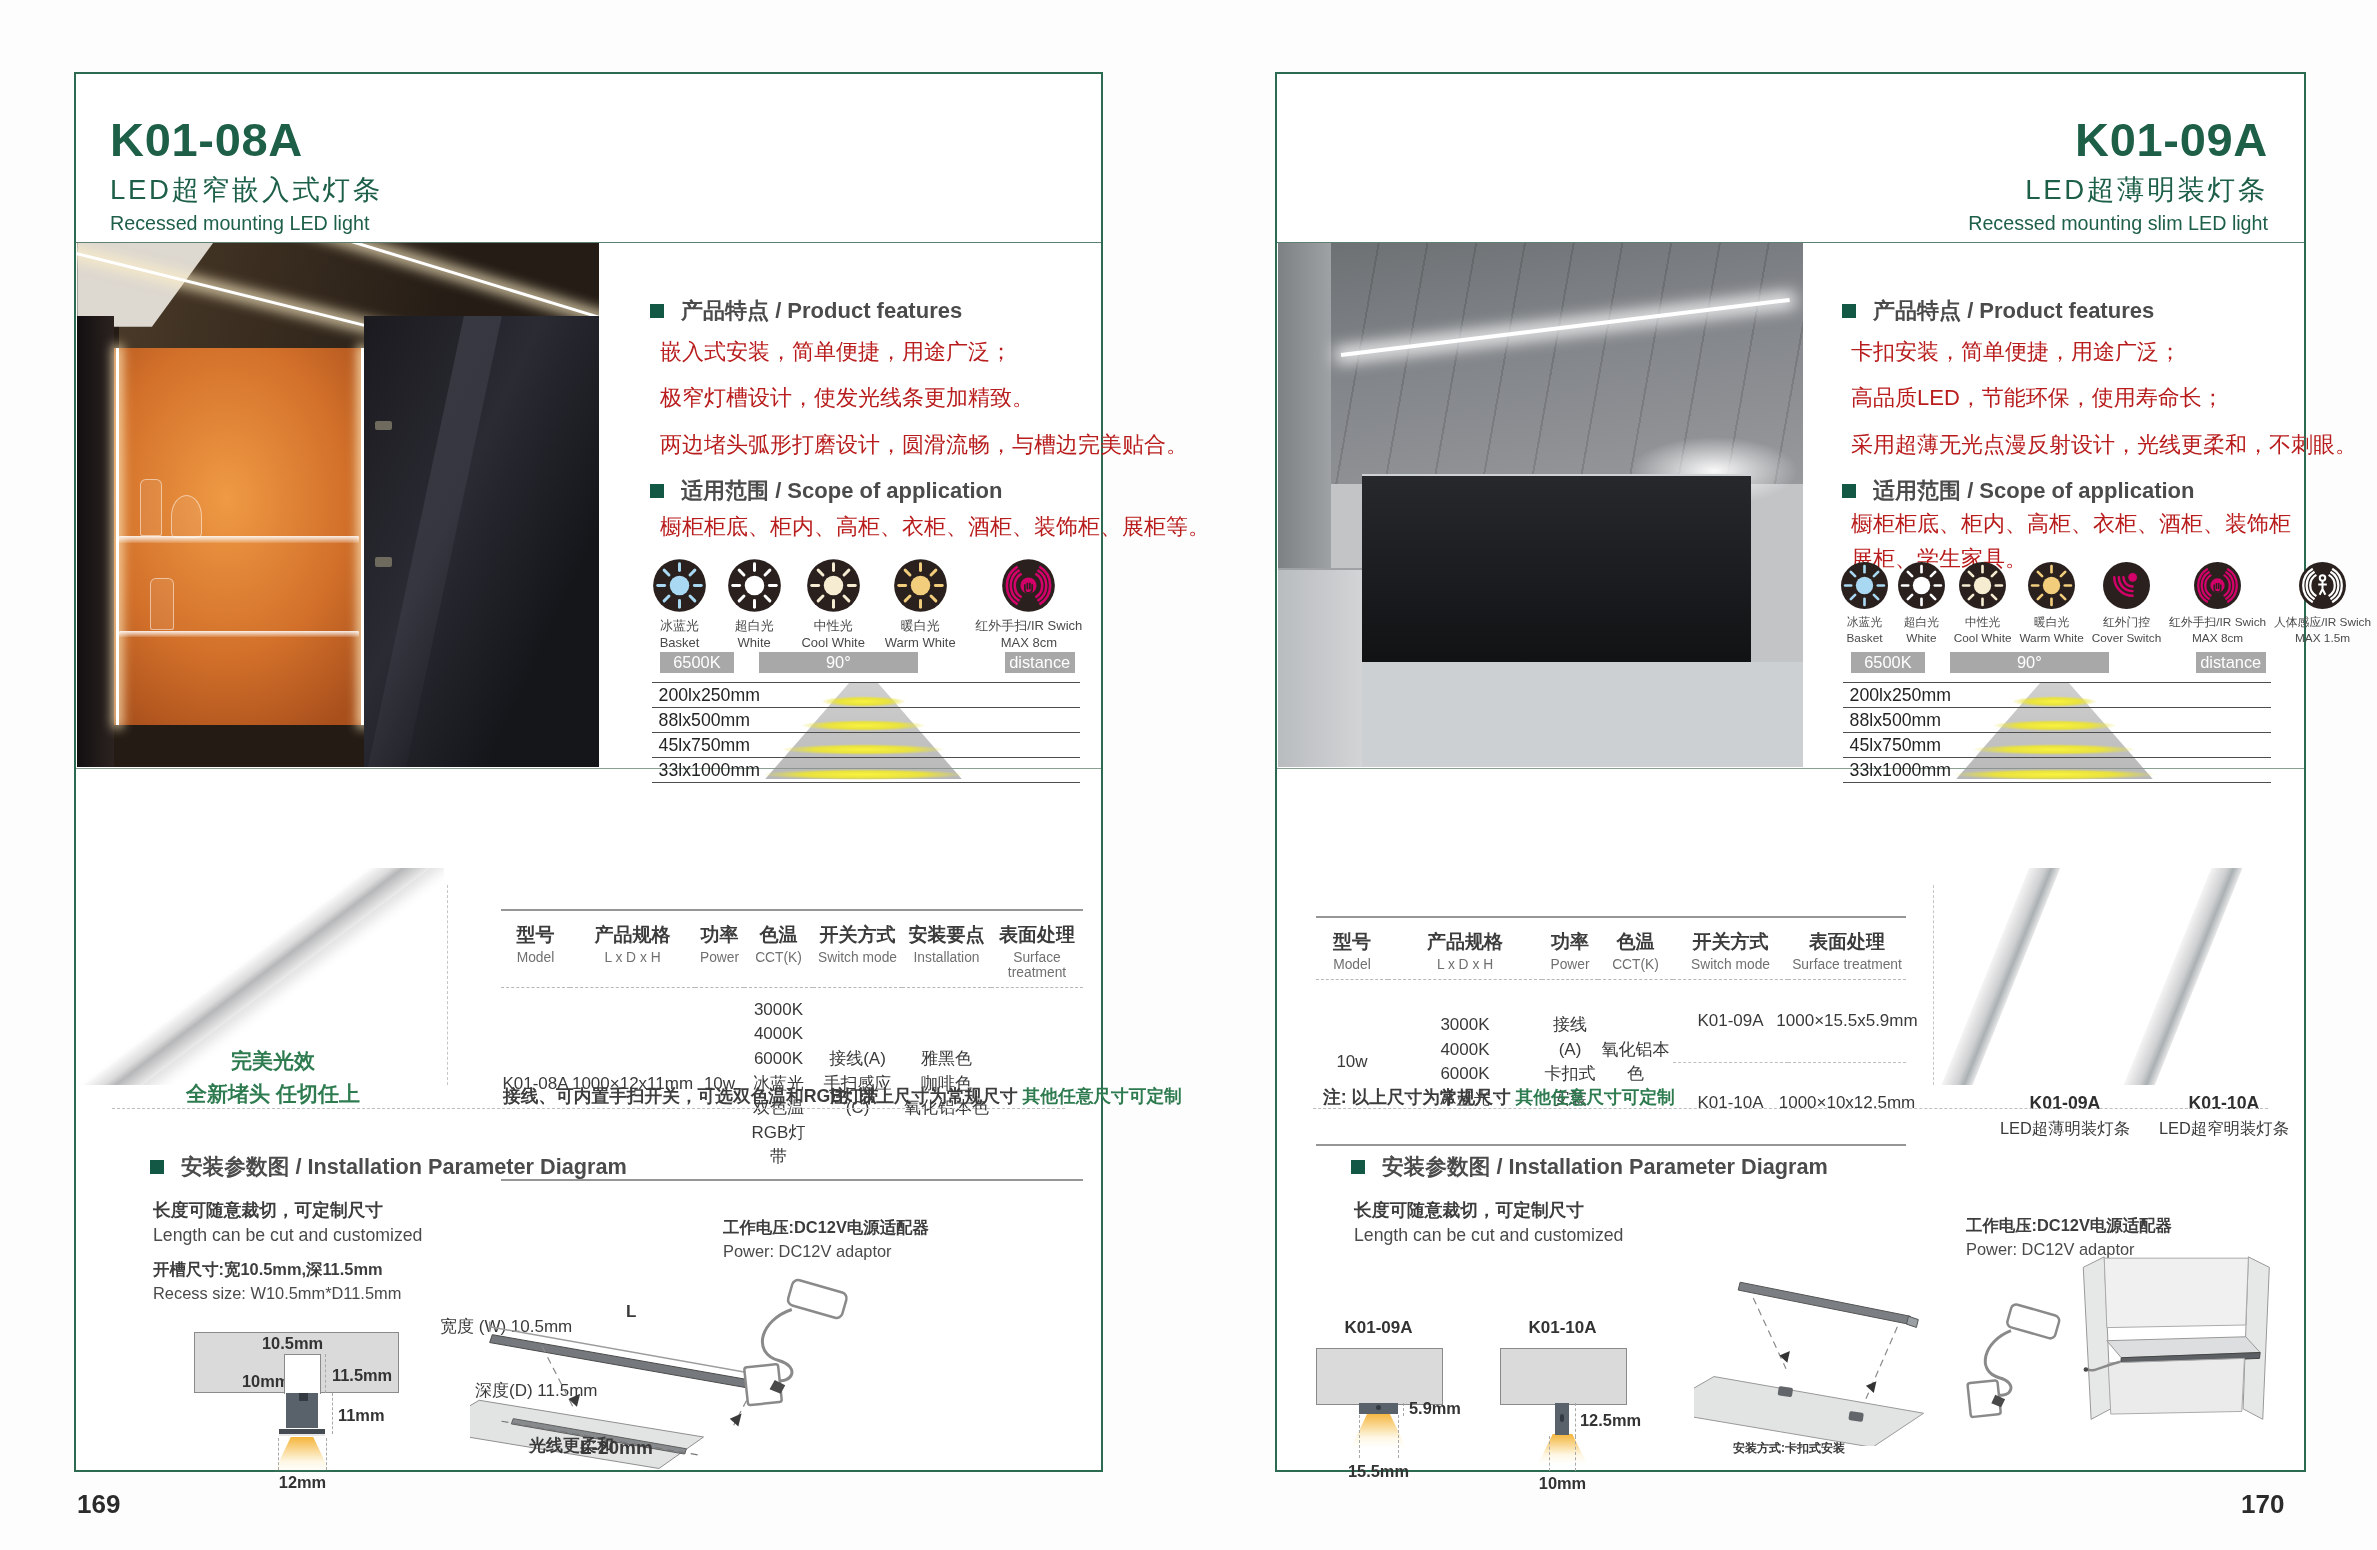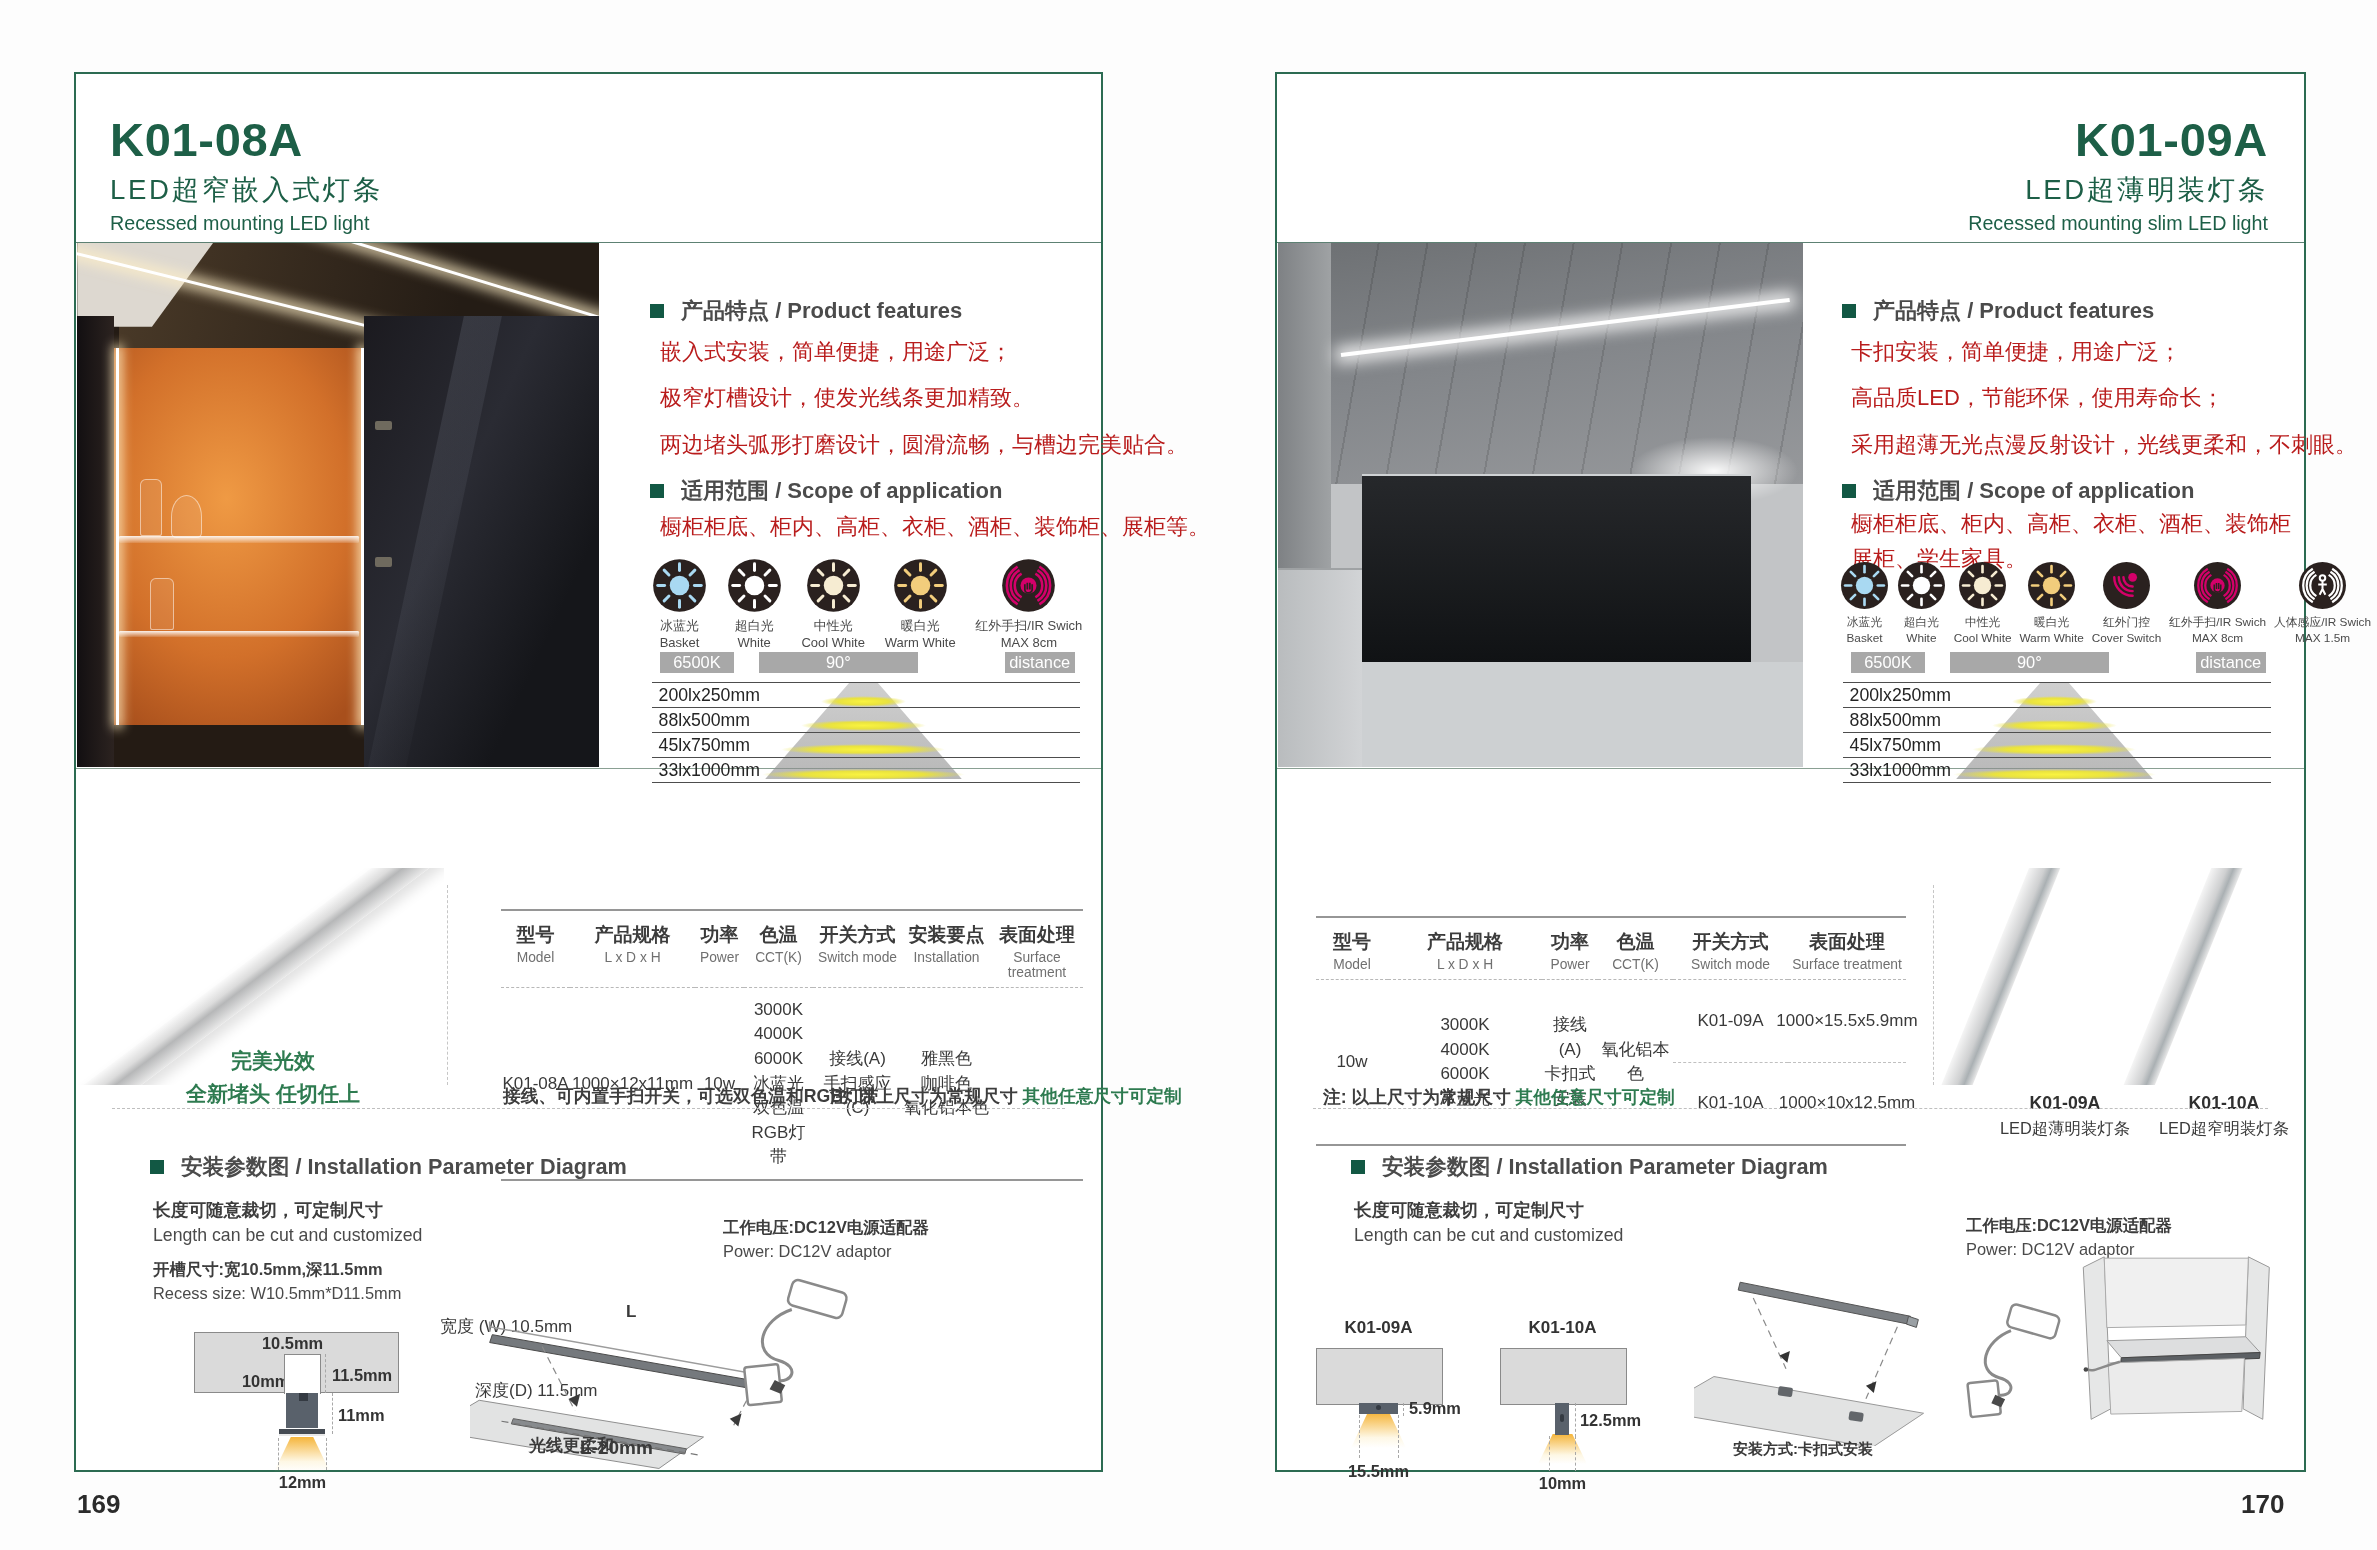--- a/index.html
+++ b/index.html
@@ -721,21 +721,21 @@
       <polygon points="70,40 330,92 327,104 67,52" fill="#7b7f83" stroke="#555"></polygon>
       <polygon points="327,92 342,97 339,109 324,104" fill="#9aa0a4" stroke="#555"></polygon>
       <path d="M90,64 L140,172" stroke="#8a8a8a" stroke-width="1.2" stroke-dasharray="7 5" fill="none"></path>
       <path d="M310,108 L262,218" stroke="#8a8a8a" stroke-width="1.2" stroke-dasharray="7 5" fill="none"></path>
       <path d="M130,152 l16,-7 -4,18 z" fill="#333"></path>
       <path d="M262,198 l16,-7 -4,18 z" fill="#333"></path>
       <polygon points="30,184 350,240 272,292 -60,236" fill="#e2e3e3" stroke="#999"></polygon>
       <rect x="128" y="200" width="22" height="14" rx="3" fill="#62666a" transform="rotate(8 139 207)"></rect>
       <rect x="236" y="238" width="22" height="14" rx="3" fill="#62666a" transform="rotate(8 247 245)"></rect>
     </svg>
-    <div class="olbl" style="left:39px;top:184px;font-size:15px;font-weight:bold">安装方式:卡扣式安装</div>
+    <div class="olbl" style="left:39px;top:184px;font-size:12px;font-weight:bold">安装方式:卡扣式安装</div>
   </div>
 
   <div class="inst-note abs" style="left:689px;top:1141px">
     <b style="font-size:16.4px">工作电压:DC12V电源适配器</b>
     <span style="font-size:16.4px">Power: DC12V adaptor</span>
   </div>
   <svg class="linesvg" style="left:679px;top:1229px" width="108" height="118" viewBox="0 0 165 180">
     <rect x="80" y="10" width="76" height="36" rx="8" transform="rotate(16 118 28)" fill="#fff" stroke="#8a8a8a" stroke-width="2.5"></rect>
     <path d="M84,42 C 42,58 30,104 66,114 C 96,122 84,146 62,140" fill="none" stroke="#8a8a8a" stroke-width="3"></path>
     <rect x="20" y="120" width="46" height="52" rx="4" transform="rotate(-6 43 146)" fill="#fff" stroke="#8a8a8a" stroke-width="2.5"></rect>

